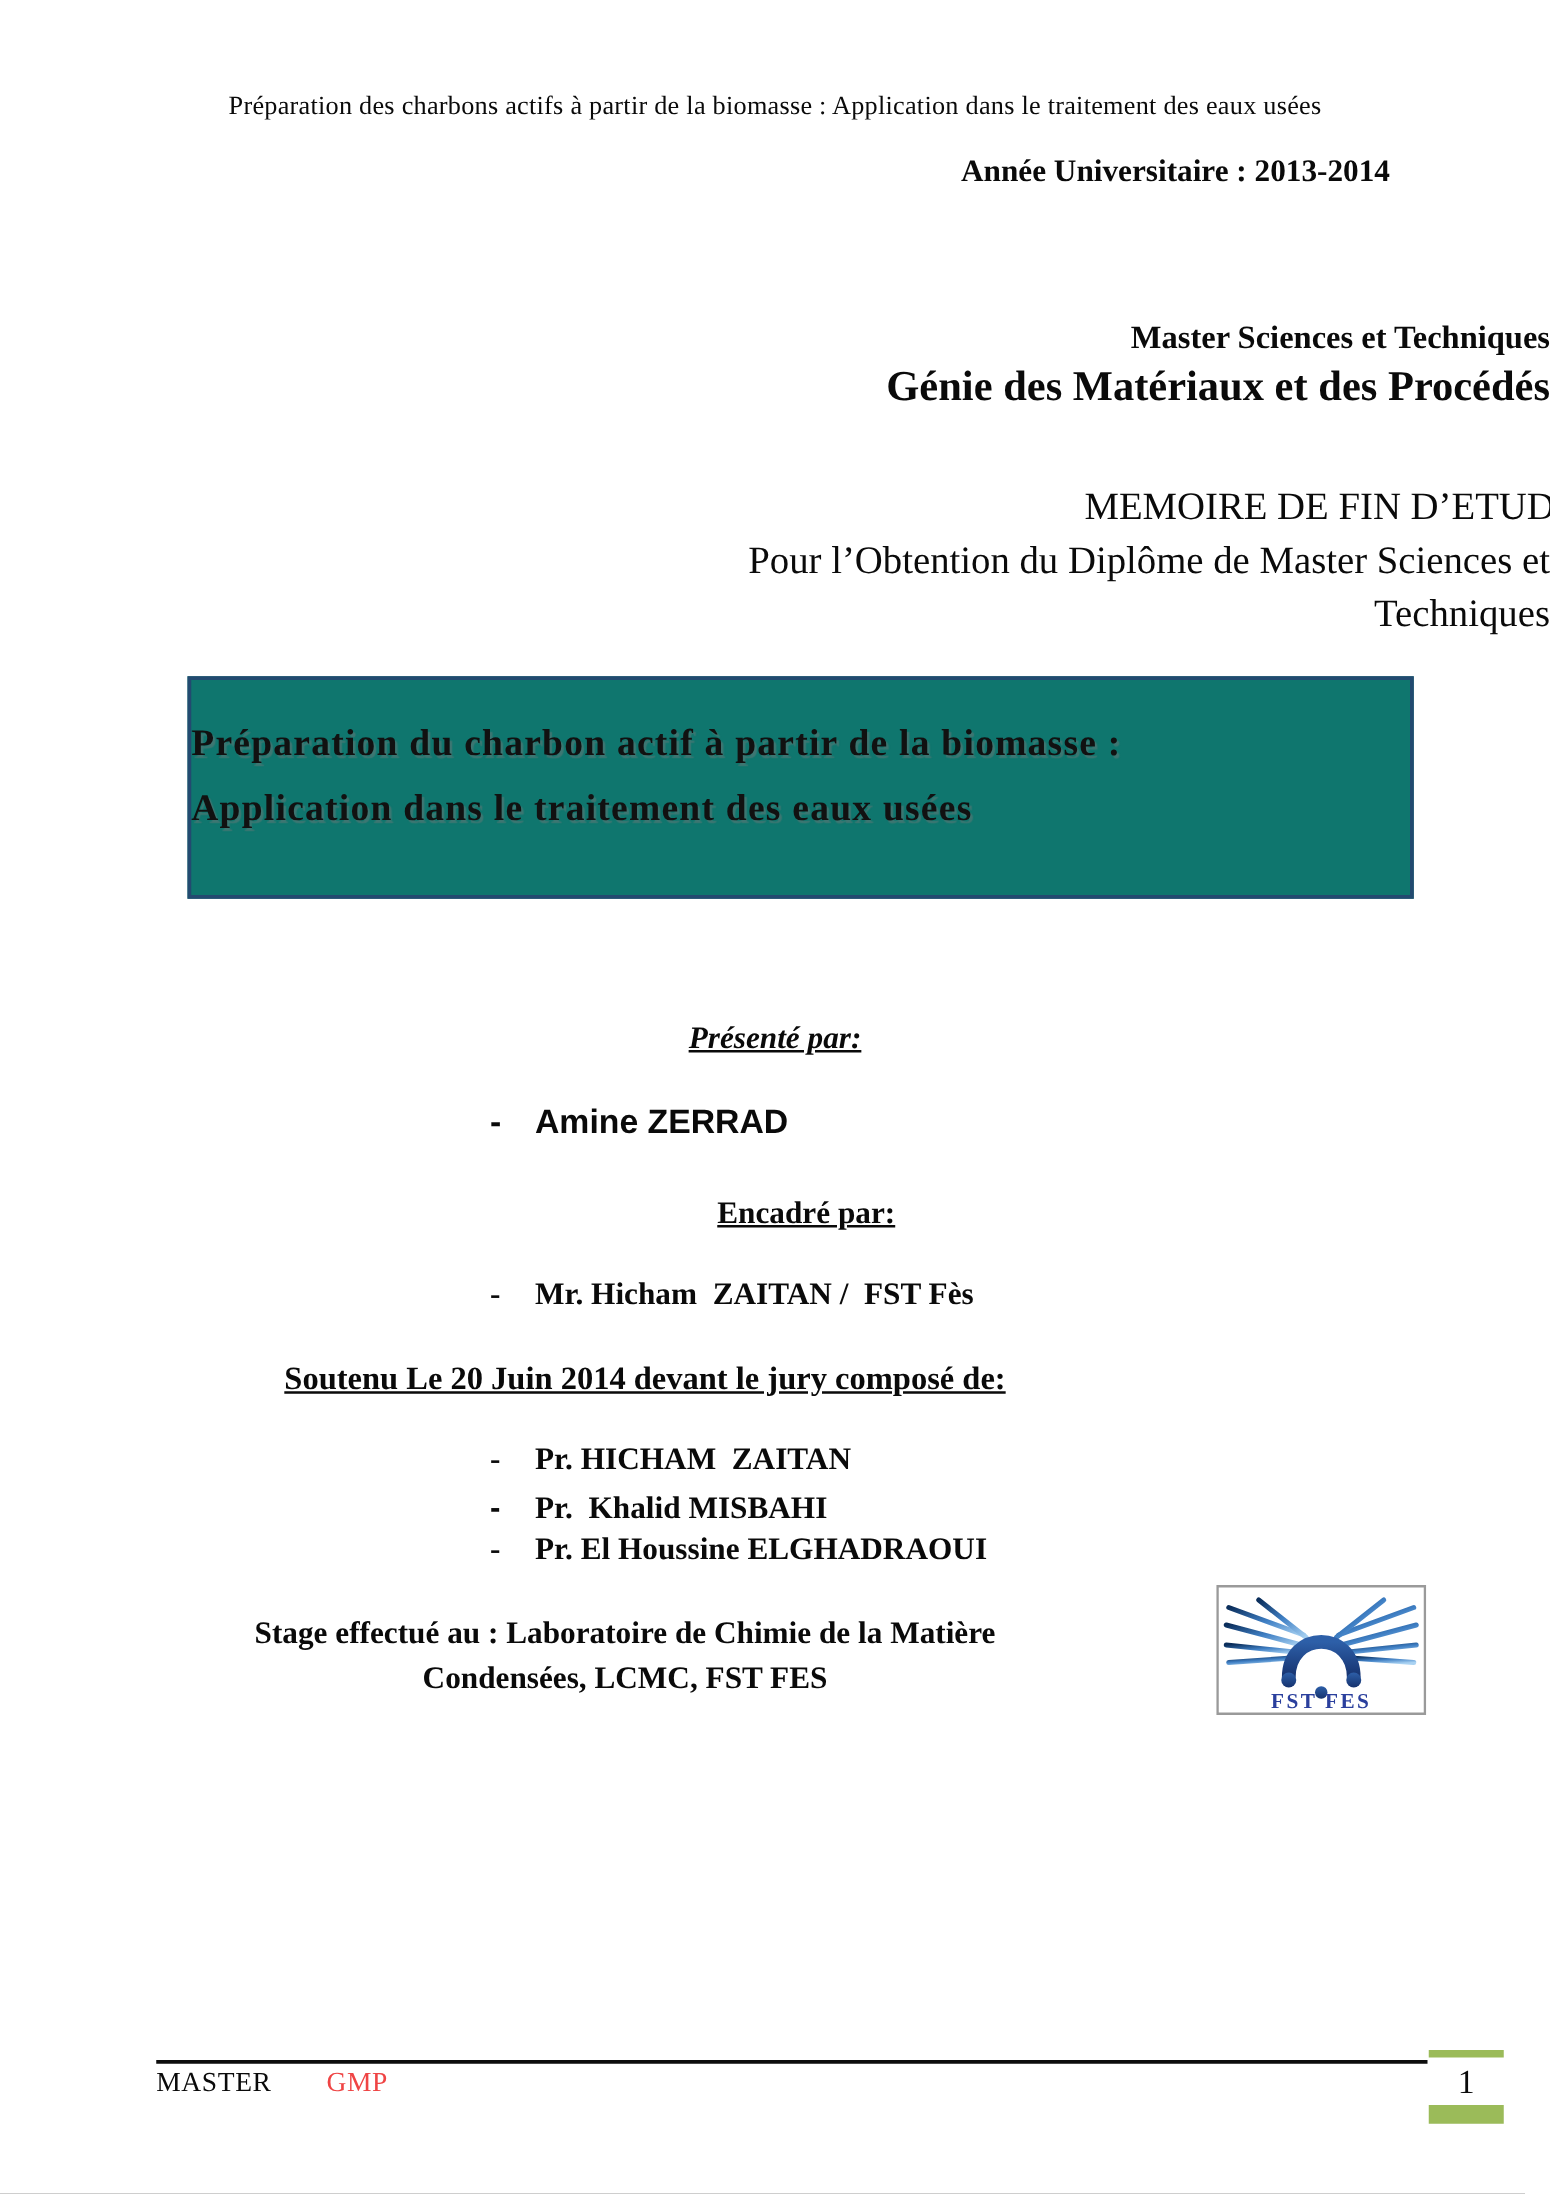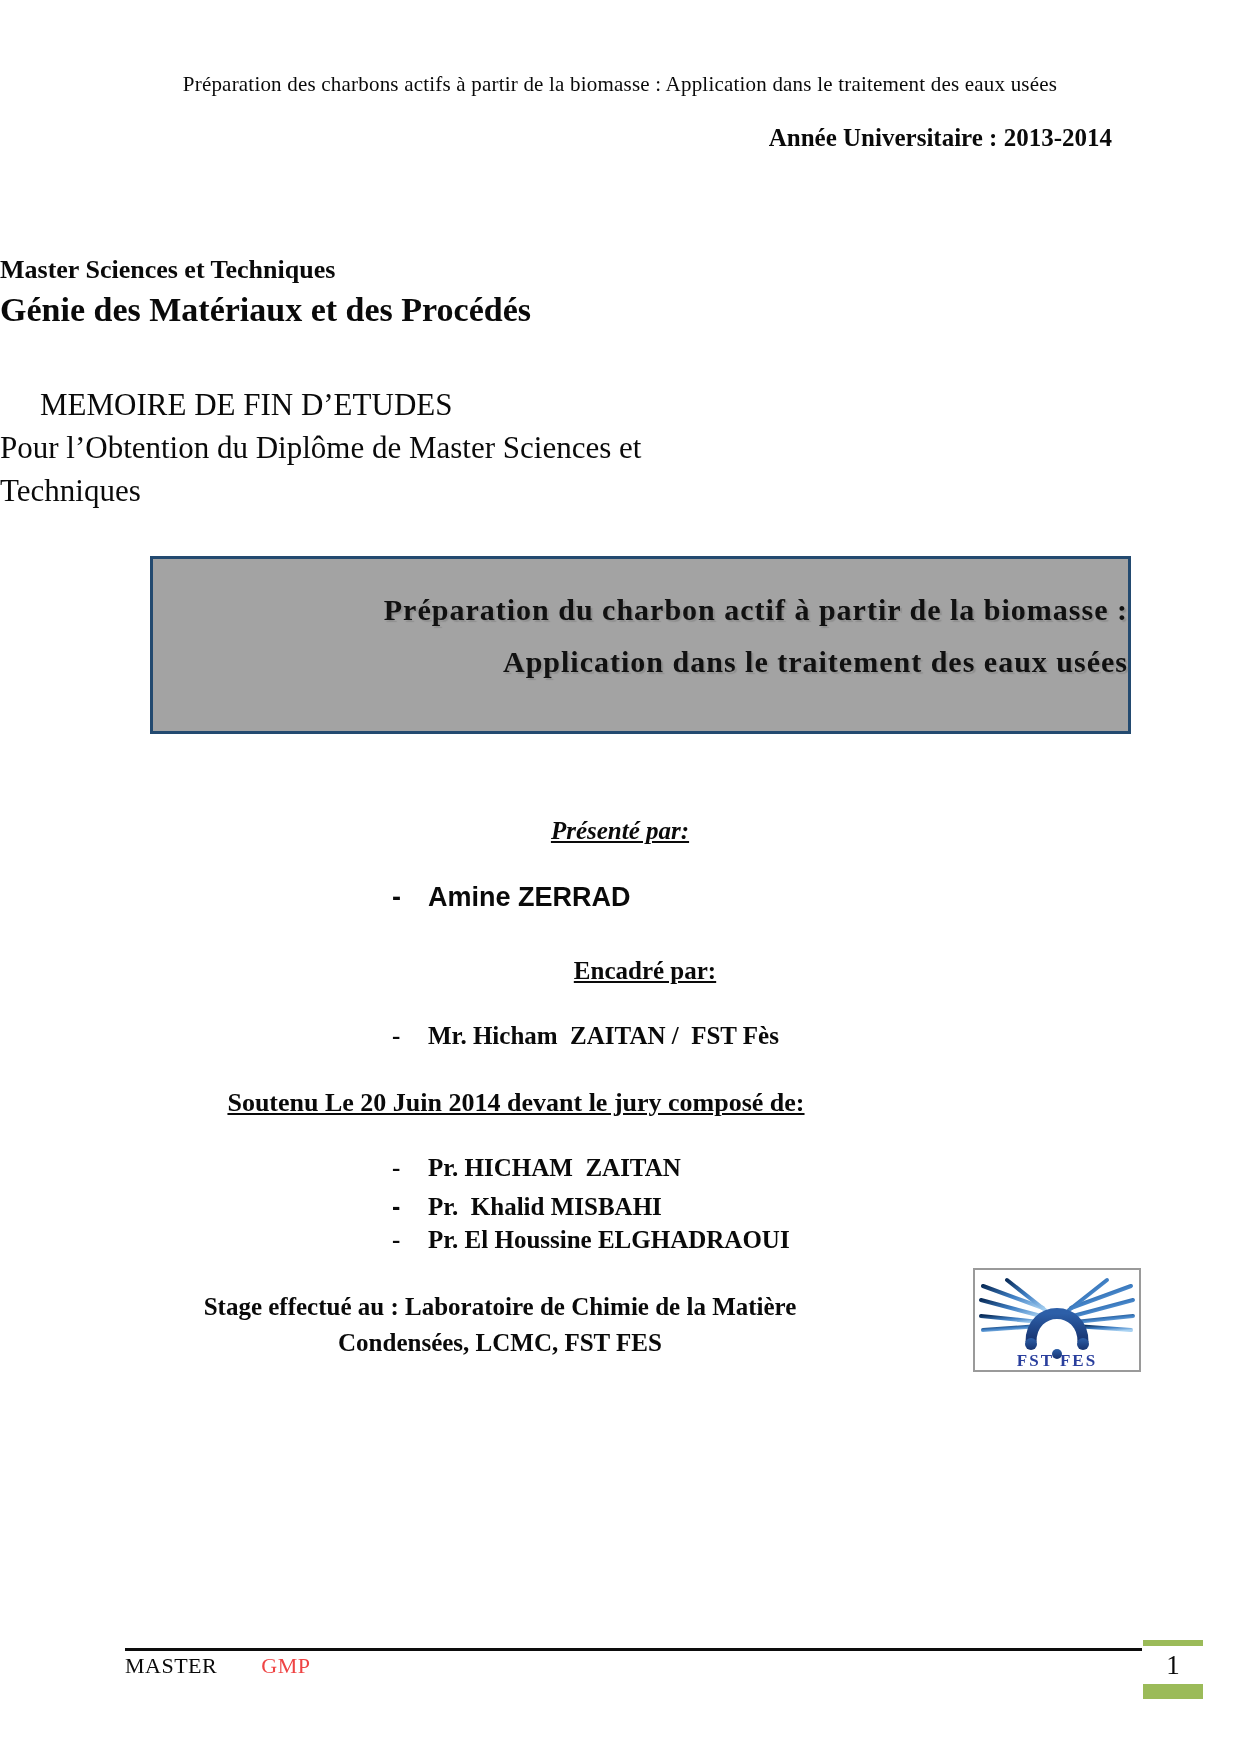--- a/index.html
+++ b/index.html
@@ -6,43 +6,43 @@
   .page{
     position:relative;
     width:1240px;height:1755px;
     margin:0 auto;
     background:#ffffff;
     font-family:"Liberation Serif", serif;
     color:#0a0a0a;
     overflow:hidden;
   }
   .abs{position:absolute;}
-  .centered{left:0;width:1240px;text-align:left;}
+  .centered{left:0;width:1240px;text-align:right;}
 
   .header-title{
     top:72px;left:150px;width:940px;
     font-size:21px;text-align:center;
     letter-spacing:0.2px;
   }
   .annee{
     top:124px;right:128px;
     font-size:25px;font-weight:bold;
   }
   .master-line1{top:255px;font-size:26px;font-weight:bold;}
   .master-line2{top:291px;font-size:34px;font-weight:bold;}
   .memoire-line{font-size:31px;}
   .memoire1{top:387px;padding-left:40px;}
   .memoire2{top:430px;}
   .memoire3{top:473px;}
 
   .title-box{
-    top:556px;left:150px;width:975px;height:172px;
+    top:541px;left:150px;width:975px;height:172px;
     border:3px solid #234a70;
-    background:#a3a3a3;
-    text-align:right;
+    background:#0f766e;
+    text-align:left;
   }
   .title-box .bx-line{
     font-family:cursive;
     font-weight:bold;
     font-size:30px;
     color:#111;
     text-shadow:2px 2px 1px rgba(120,120,120,0.45);
     letter-spacing:1px;
   }
   .bx1{margin-top:34px;}

